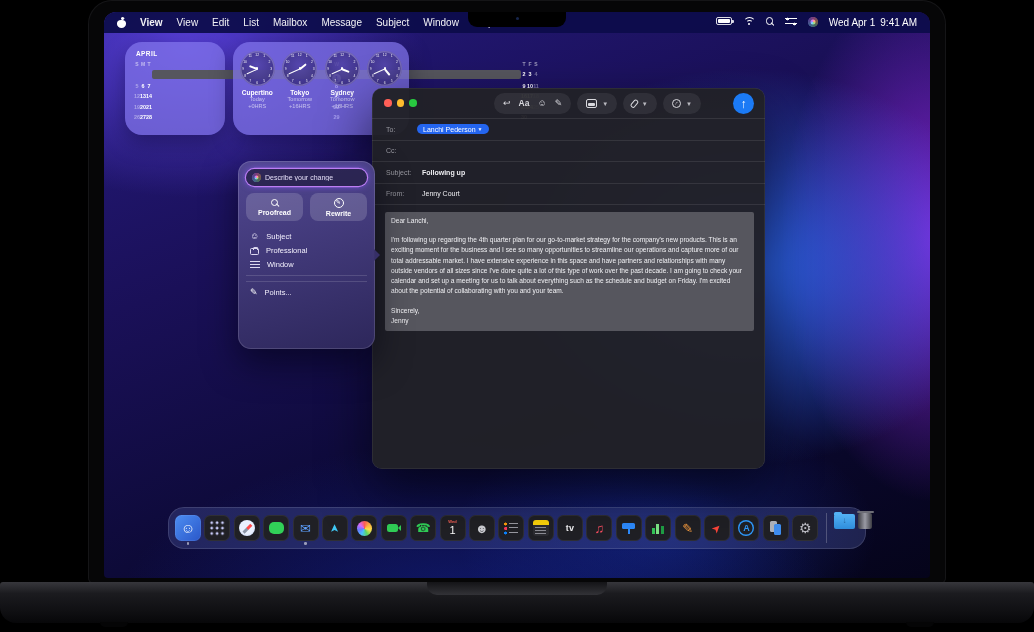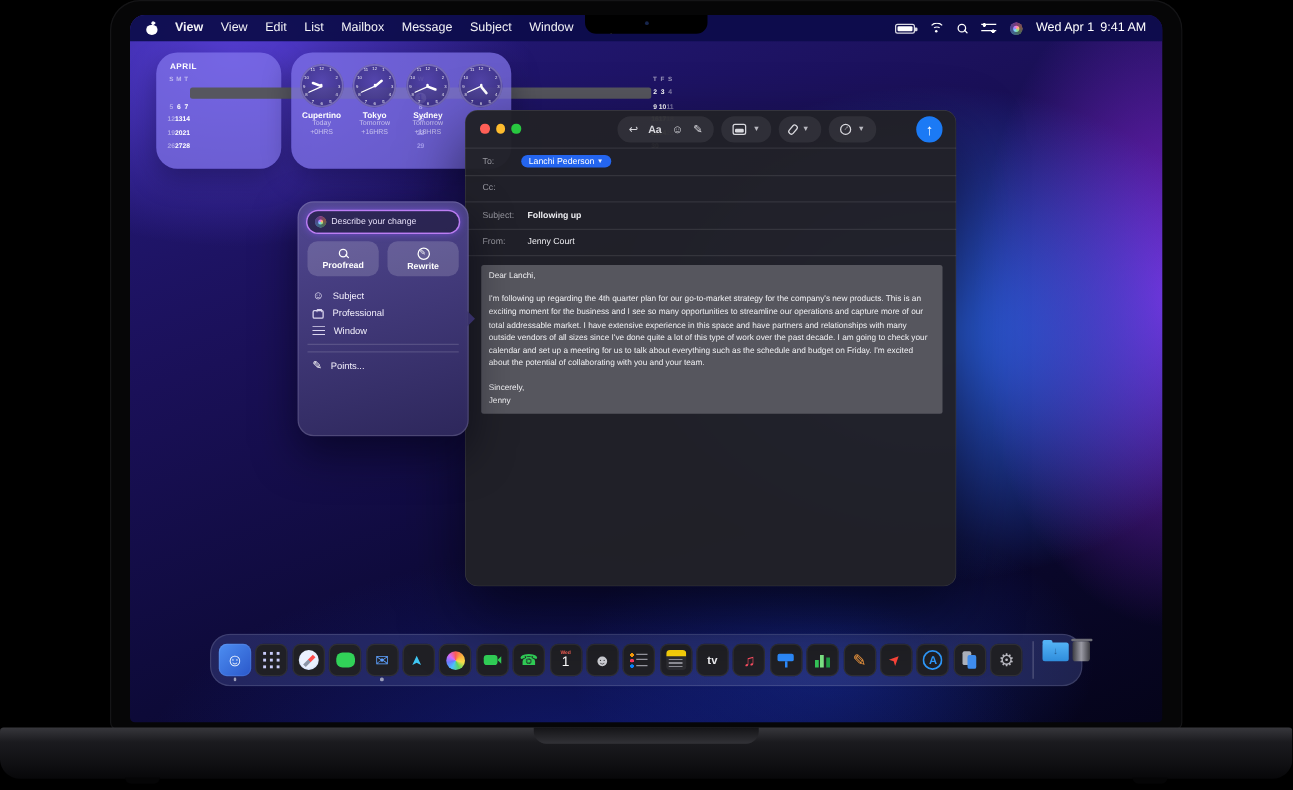--- a/index.html
+++ b/index.html
@@ -36,21 +36,21 @@
              background:rgba(12,12,74,.92); display:flex; align-items:center; padding:0 13px;
              color:#fff; font-size:10px; }
   .mb-left { display:flex; align-items:center; gap:14px; }
   .mb-item { opacity:.95; }
   .mb-item.bold { font-weight:bold; }
   .apple { position:relative; width:9px; height:10px; }
   .apple::before { content:""; position:absolute; left:0; top:2px; width:9px; height:8px;
                    background:#fff; border-radius:45% 45% 50% 50%; }
   .apple::after { content:""; position:absolute; left:4px; top:-1px; width:3px; height:3px;
                   background:#fff; border-radius:60% 0 60% 60%; transform:rotate(40deg); }
-  .mb-right { margin-left:auto; display:flex; align-items:center; gap:11px;padding-left:24px; }
+  .mb-right { margin-left:auto; display:flex; gap:11px;padding-left:24px; }
   .batt { position:relative; width:16px; height:8px; border:1px solid rgba(255,255,255,.85); border-radius:2px; }
   .batt::before { content:""; position:absolute; left:1px; top:1px; right:1px; bottom:1px; background:#fff; border-radius:1px; }
   .batt::after { content:""; position:absolute; right:-3px; top:2px; width:1.5px; height:3px; background:rgba(255,255,255,.85); border-radius:0 1px 1px 0; }
   .wifi { position:relative; width:12px; height:9px; }
   .wifi::before { content:""; position:absolute; left:0; top:0; width:11px; height:11px;
                   border:1.3px solid transparent; border-top-color:#fff; border-radius:50%; }
   .wifi::after { content:""; position:absolute; left:2.8px; top:2.8px; width:5.5px; height:5.5px;
                  border:1.3px solid transparent; border-top-color:#fff; border-radius:50%; }
   .wifi i { position:absolute; left:4.8px; top:5.6px; width:2.4px; height:2.4px; background:#fff; border-radius:50%; }
   .mag { position:relative; width:8px; height:8px; }

